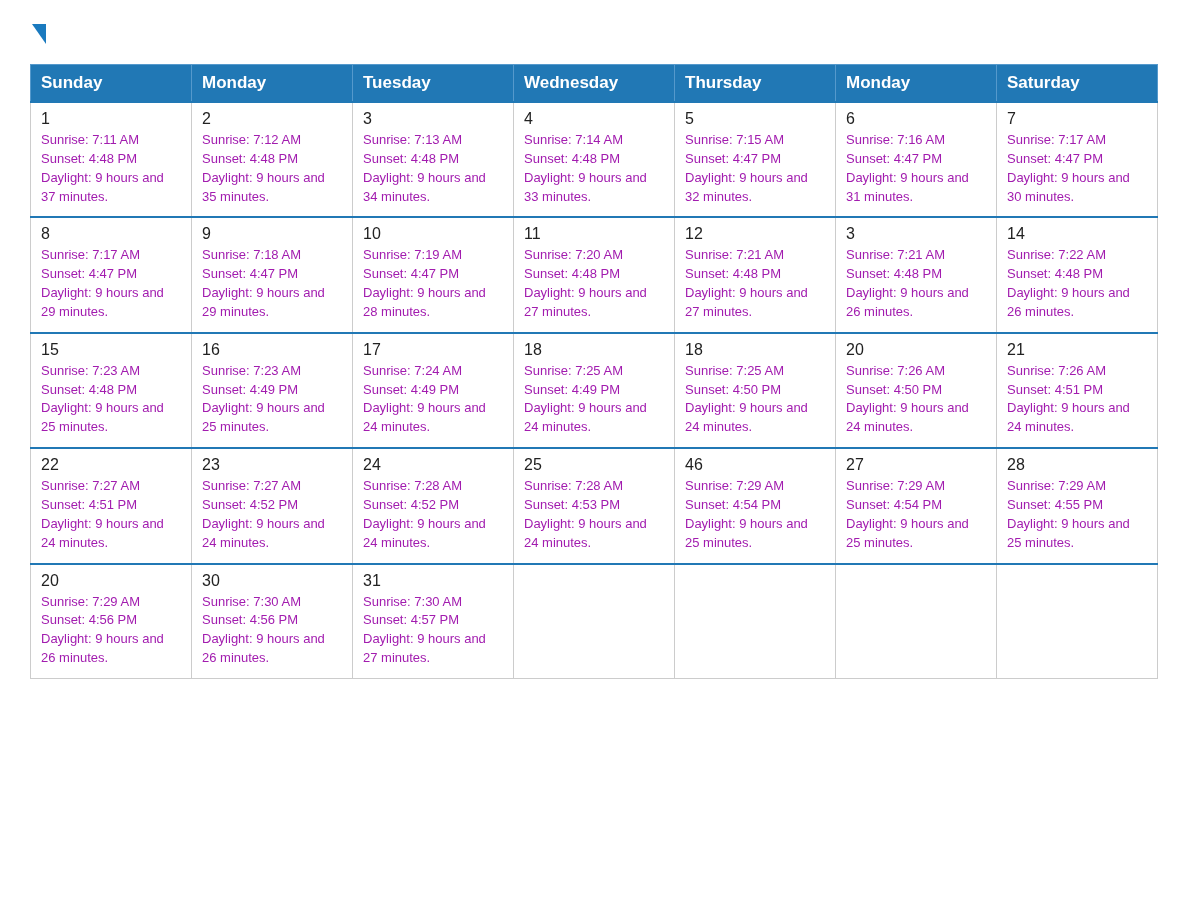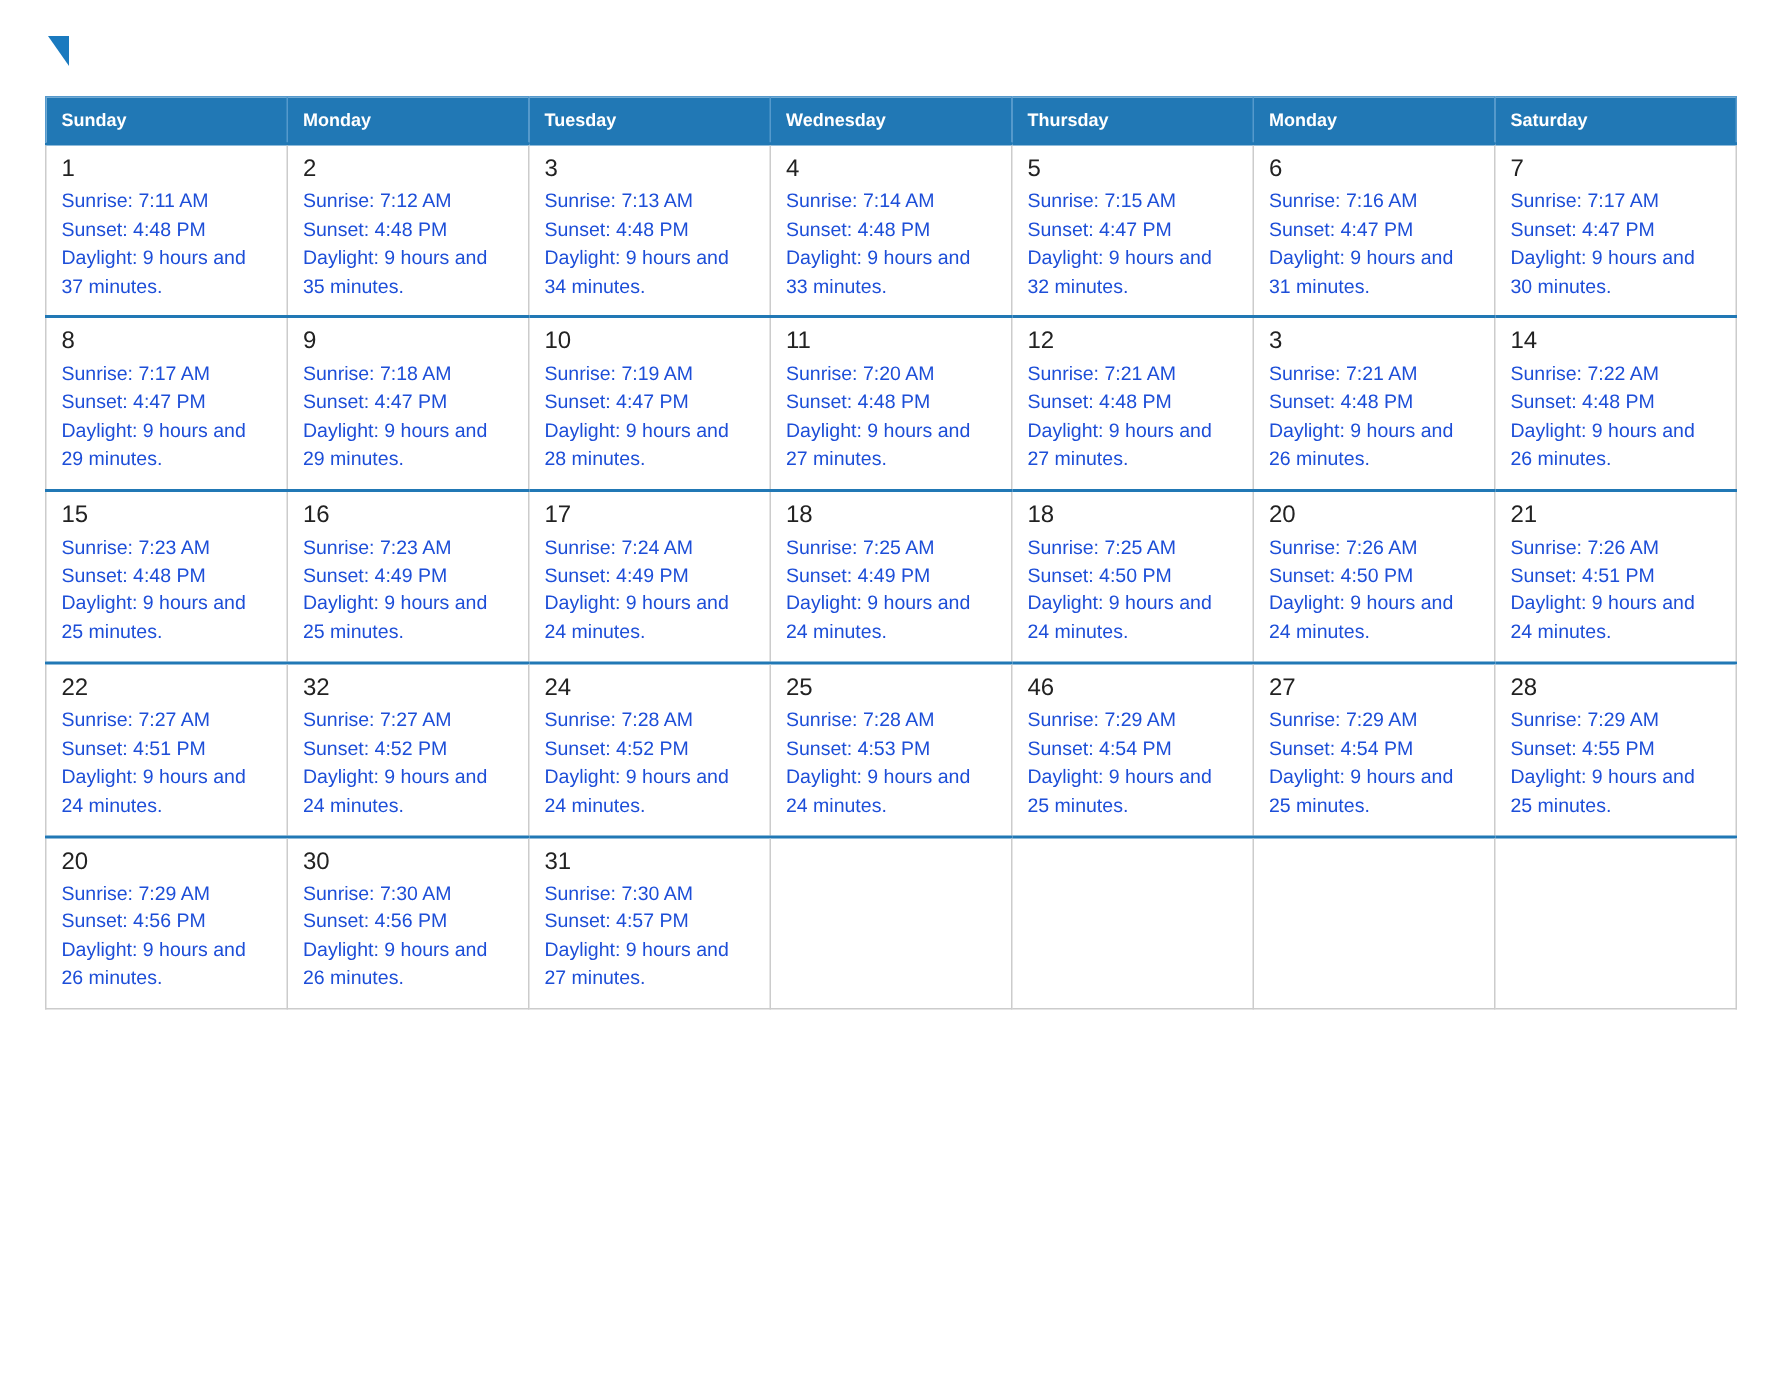--- a/index.html
+++ b/index.html
@@ -61,21 +61,21 @@
       margin-top: 4px;
     }
     .calendar {
       width: 100%;
       border-collapse: collapse;
       border: 1px solid #aaa;
     }
     .calendar th {
       background-color: #2178b5;
       color: #fff;
-      font-size: 12px;
+      font-size: 17px;
       font-weight: bold;
       padding: 8px 10px;
       text-align: left;
       border: 1px solid #5599cc;
     }
     .calendar td {
       vertical-align: top;
       padding: 7px 10px 10px 10px;
       border: 1px solid #ccc;
       width: calc(100% / 7);
@@ -87,21 +87,21 @@
     .day-number {
       font-size: 16px;
       font-weight: normal;
       margin-bottom: 3px;
       color: #222;
       display: block;
     }
     .day-info {
       font-size: 13px;
       line-height: 1.45;
-      color: #1d4ed8;
+      color: #a21caf;
     }
     .week-row td {
       border-top: 2px solid #2178b5;
     }
     .empty-cell {
       background: #f9f9f9;
     }
   </style>
 </head>
 <body>
@@ -224,21 +224,21 @@
           <span class="day-number">21</span>
           <div class="day-info">Sunrise: 7:26 AM<br>Sunset: 4:51 PM<br>Daylight: 9 hours and 24 minutes.</div>
         </td>
       </tr>
       <tr class="week-row">
         <td>
           <span class="day-number">22</span>
           <div class="day-info">Sunrise: 7:27 AM<br>Sunset: 4:51 PM<br>Daylight: 9 hours and 24 minutes.</div>
         </td>
         <td>
-          <span class="day-number">32</span>
+          <span class="day-number">23</span>
           <div class="day-info">Sunrise: 7:27 AM<br>Sunset: 4:52 PM<br>Daylight: 9 hours and 24 minutes.</div>
         </td>
         <td>
           <span class="day-number">24</span>
           <div class="day-info">Sunrise: 7:28 AM<br>Sunset: 4:52 PM<br>Daylight: 9 hours and 24 minutes.</div>
         </td>
         <td>
           <span class="day-number">25</span>
           <div class="day-info">Sunrise: 7:28 AM<br>Sunset: 4:53 PM<br>Daylight: 9 hours and 24 minutes.</div>
         </td>

